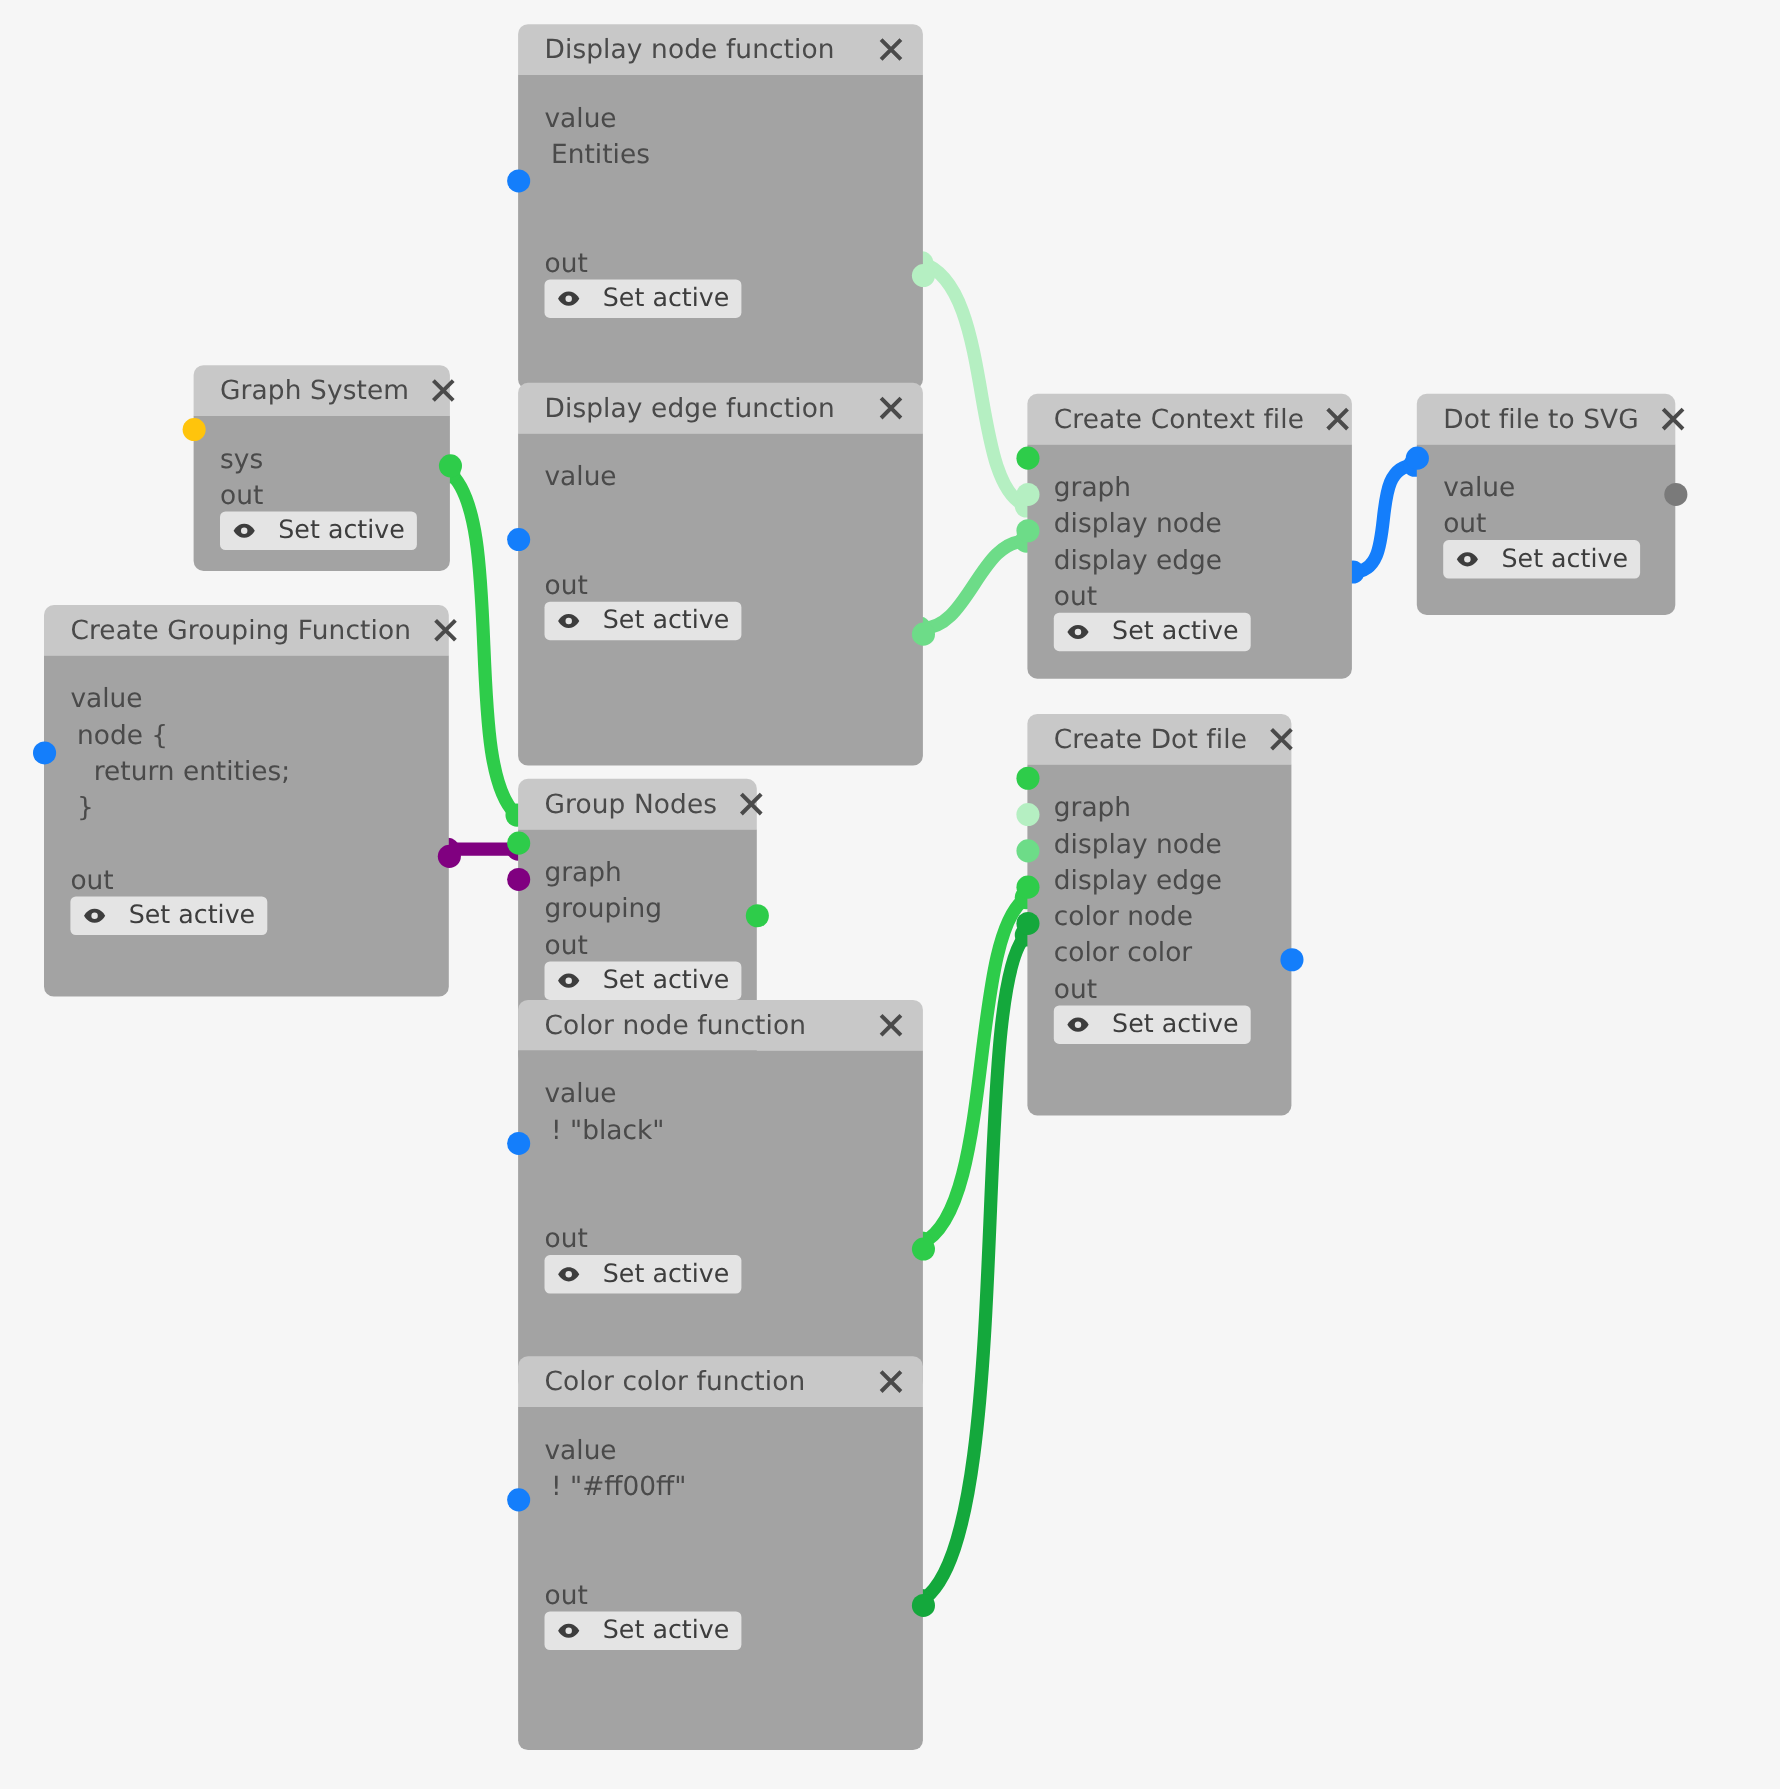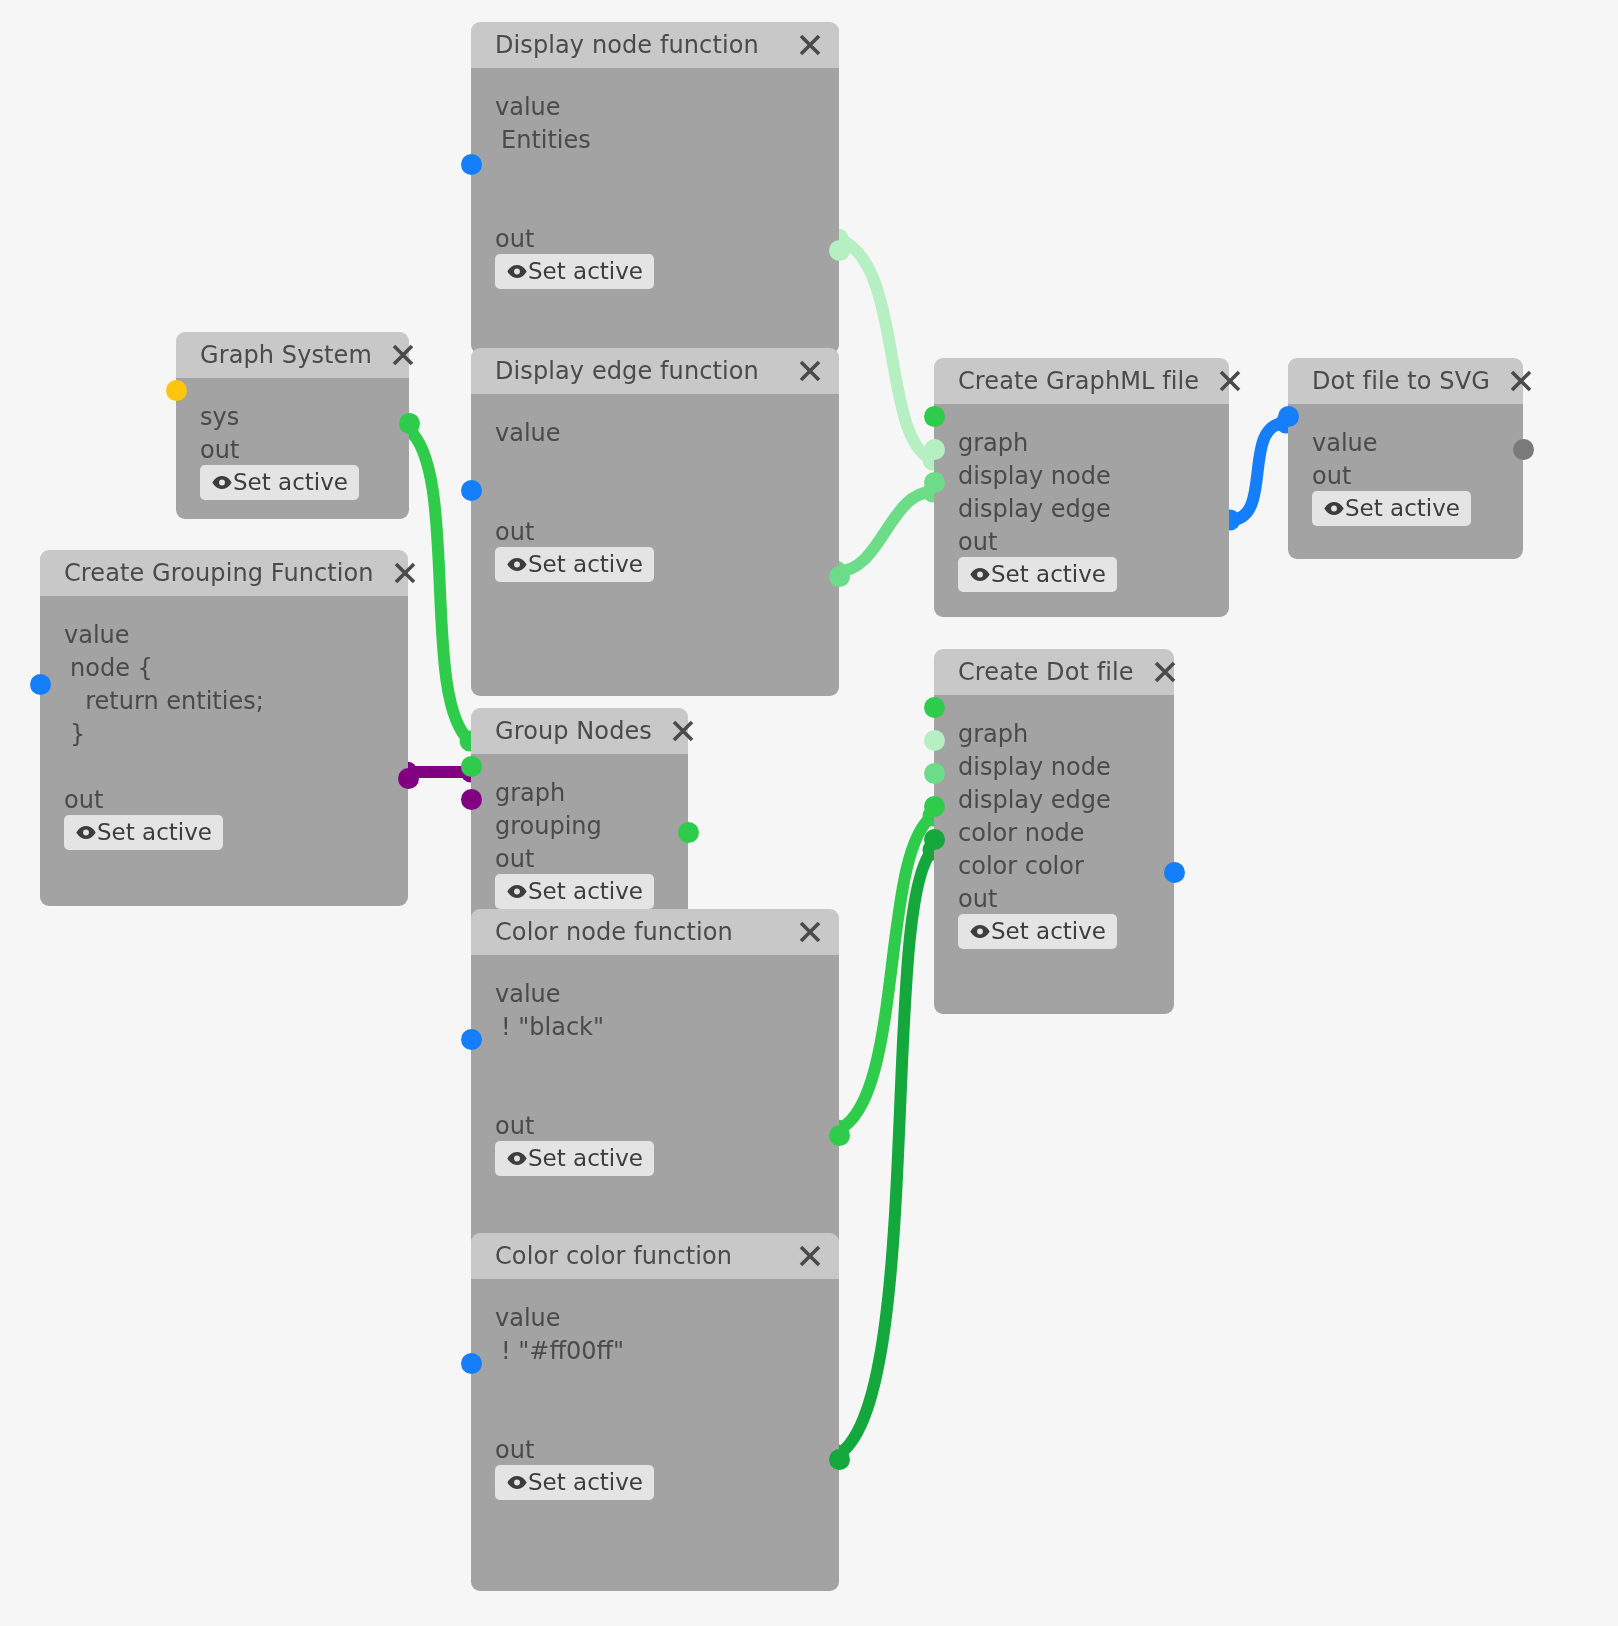--- a/index.html
+++ b/index.html
@@ -70,21 +70,21 @@
     font-size: 24px;
     color: #4a4a4a;
     white-space: pre;
     position: relative;
   }
   .row.indent { padding-left: 30px; }
   .row.spacer { color: transparent; }
   .set-active {
     display: inline-flex;
     align-items: center;
-    gap: 0;
+    gap: 20px;
     background: #e4e4e4;
     border-radius: 5px;
     padding: 4px 11px 5px 11px;
     font-size: 23px;
     color: #3d3d3d;
     margin-left: 24px;
     cursor: pointer;
     white-space: nowrap;
   }
   .eye-icon { display: block; }
@@ -227,21 +227,21 @@
                 <circle cx="12" cy="8" r="3.2" fill="#e4e4e4"></circle>
               </svg>
               <span>Set active</span>
             </div></div>
         </div>
         <div class="port" style="background: rgb(20, 126, 251); top: 123.5px; left: -10.5px;"></div>
         <div class="port" style="background: rgb(128, 0, 128); top: 217.5px; left: 357.5px;"></div>
       </div>
       <div class="node" style="left: 934px; top: 358px; width: 295px;">
         <div class="node-header">
-          <span class="node-title">Create GraphML file</span>
+          <span class="node-title">Create Context file</span>
           <svg viewBox="0 0 26 26" class="close-icon">
             <path d="M4 4 L22 22 M22 4 L4 22" stroke="#4a4a4a" stroke-width="3.6" stroke-linecap="butt" fill="none"></path>
           </svg>
         </div>
         <div class="node-body" style="height: 213px;">
           <div class="row">graph</div>
           <div class="row">display node</div>
           <div class="row">display edge</div>
           <div class="row">out</div>
           <div class="row" style="padding-left: 0px;"><div class="set-active">

